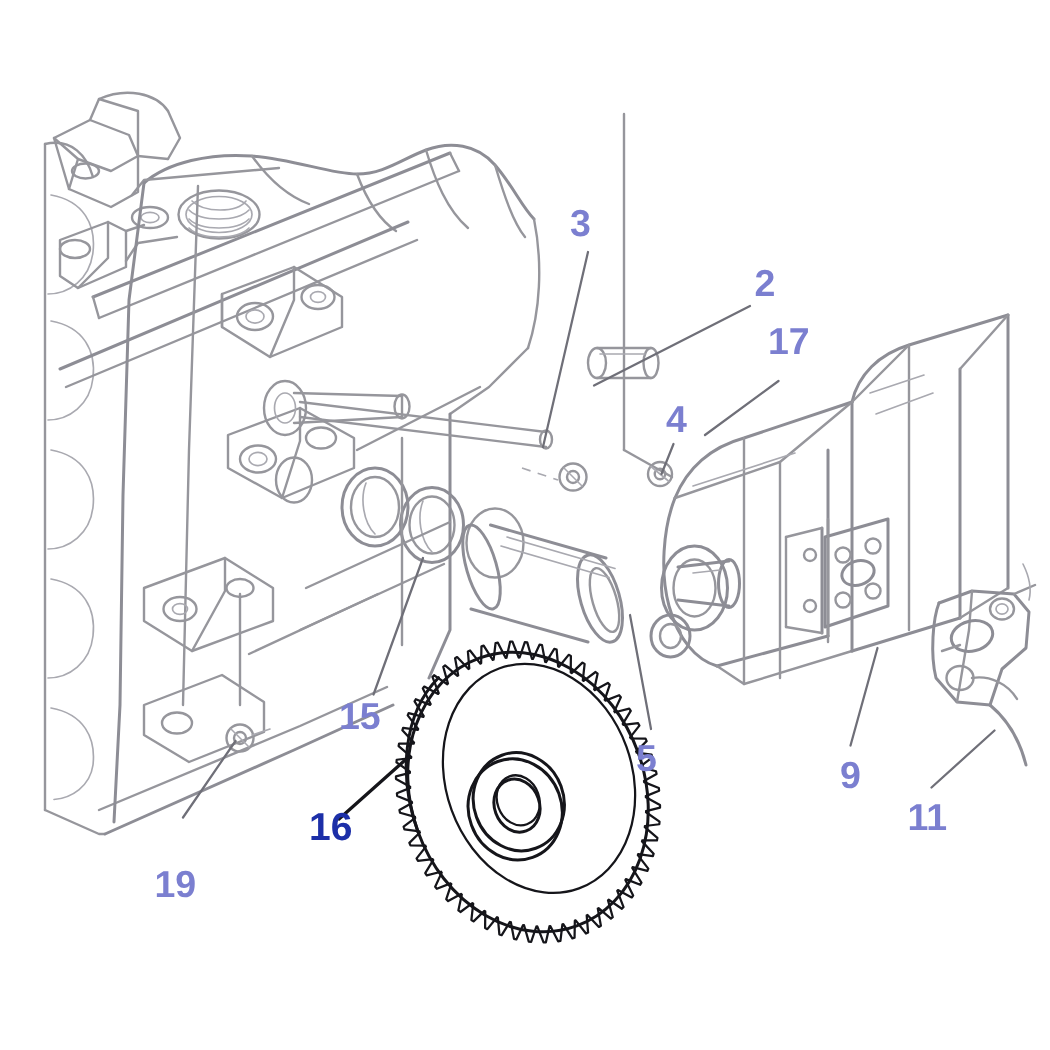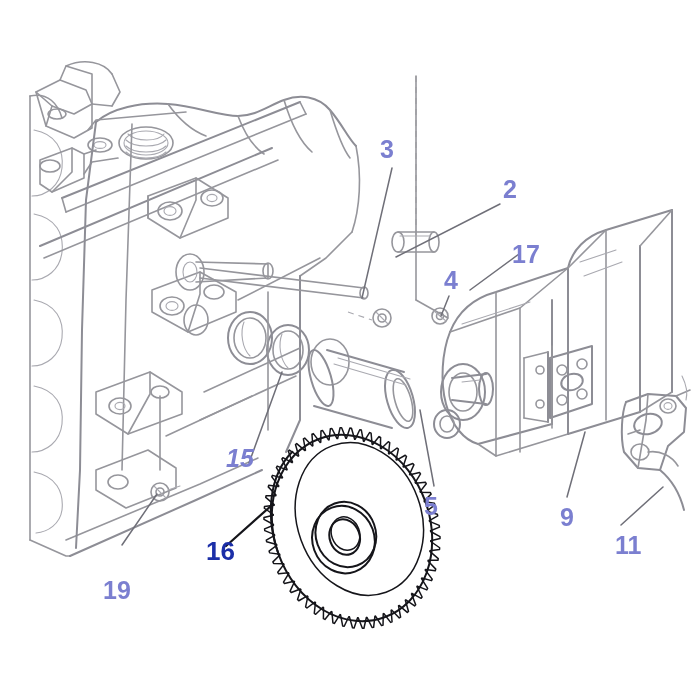--- a/index.html
+++ b/index.html
@@ -328,23 +328,23 @@
         <line x1="434" y1="486" x2="420" y2="410" class="lead"></line>
         <line x1="567" y1="497" x2="585" y2="432" class="lead"></line>
         <line x1="621" y1="525" x2="663" y2="487" class="lead"></line>
         <line x1="122" y1="545" x2="157" y2="494" class="lead"></line>
       </g>
   </svg>
 
   <div class="callout-layer" id="callout-layer">
       <div class="callout normal" style="left: 380px; top: 137px;">3</div>
       <div class="callout normal" style="left: 503px; top: 177px;">2</div>
-      <div class="callout normal" style="left: 512px; top: 242px;">17</div>
+      <div class="callout normal" style="left: 512px; top: 216px;">17</div>
       <div class="callout normal" style="left: 444px; top: 268px;">4</div>
-      <div class="callout normal" style="left: 226px; top: 446px; font-style: italic;">15</div>
+      <div class="callout normal" style="left: 226px; top: 466px;">15</div>
       <div class="callout highlight" style="left: 206px; top: 538px;">16</div>
       <div class="callout normal" style="left: 424px; top: 494px;">5</div>
       <div class="callout normal" style="left: 560px; top: 505px;">9</div>
-      <div class="callout normal" style="left: 605px; top: 533px; margin-left: 10px;">11</div>
+      <div class="callout normal" style="left: 605px; top: 533px;">11</div>
       <div class="callout normal" style="left: 103px; top: 578px;">19</div>
     </div>
 
 </div>
 
 </body></html>

